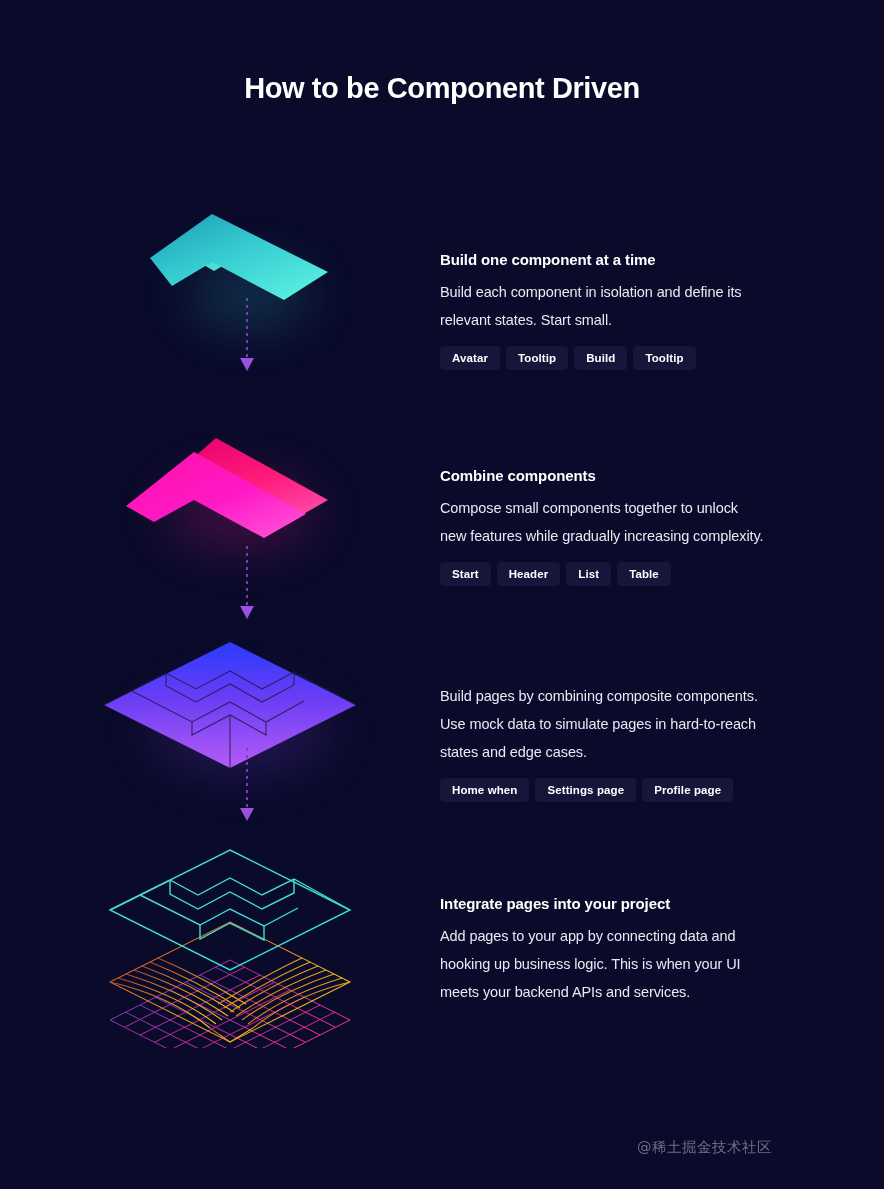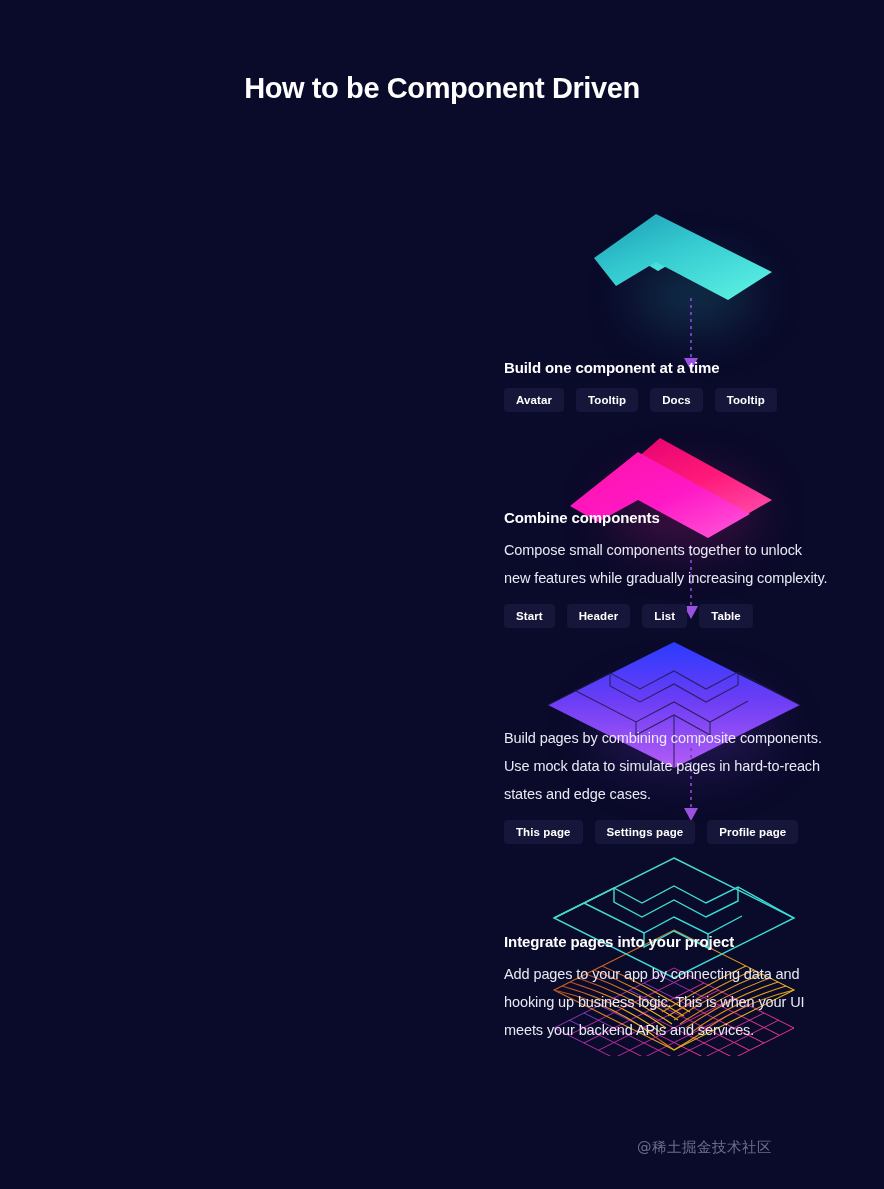--- a/index.html
+++ b/index.html
@@ -36,23 +36,22 @@
   .steps {
     position: absolute;
     top: 196px;
     left: 0;
     width: 884px;
   }
 
   .step {
     position: relative;
     display: flex;
-    align-items: flex-end;
+    align-items: center;
     height: 216px;
-    flex-direction: column;
   }
   .step:last-child { height: 200px; }
 
   .art-col {
     position: relative;
     width: 440px;
     min-width: 440px;
     height: 216px;
   }
 
@@ -75,21 +74,21 @@
     line-height: 28px;
     color: #e9e9f4;
     font-weight: 400;
     letter-spacing: -0.1px;
     max-width: 325px;
   }
 
   .tags {
     display: flex;
     flex-wrap: wrap;
-    gap: 12px;
+    gap: 6px;
     margin-top: 12px;
   }
 
   .tag {
     display: inline-block;
     padding: 6px 12px;
     border-radius: 4px;
     background: #16163a;
     color: #ffffff;
     font-size: 11.5px;
@@ -190,24 +189,25 @@
 
           <polygon points="62,0 178,58 134,86 62,48 22,72 0,44" fill="url(#g-teal)"></polygon>
         </svg>
         <div class="connector c1">
           <div class="conn-line"></div>
           <div class="conn-head"></div>
         </div>
       </div>
       <div class="text-col">
         <div class="step-title">Build one component at a time</div>
+        <div class="step-desc">Build each component in isolation and define its relevant states. Start small.</div>
         <div class="tags">
           <span class="tag">Avatar</span>
           <span class="tag">Tooltip</span>
-          <span class="tag">Docs</span>
+          <span class="tag">Build</span>
           <span class="tag">Tooltip</span>
         </div>
       </div>
     </div>
 
     <div class="step">
       <div class="art-col">
         <div class="glow glow-pink"></div>
         <svg class="art art-2" width="220" height="120" viewBox="0 0 220 120">
           <defs>
@@ -265,21 +265,21 @@
           </g>
         </svg>
         <div class="connector c3">
           <div class="conn-line"></div>
           <div class="conn-head"></div>
         </div>
       </div>
       <div class="text-col">
         <div class="step-desc">Build pages by combining composite components. Use mock data to simulate pages in hard-to-reach states and edge cases.</div>
         <div class="tags">
-          <span class="tag">This page</span>
+          <span class="tag">Home when</span>
           <span class="tag">Settings page</span>
           <span class="tag">Profile page</span>
         </div>
       </div>
     </div>
 
     <div class="step">
       <div class="art-col">
         <svg class="art art-4" width="290" height="210" viewBox="0 0 290 210">
           <defs>

